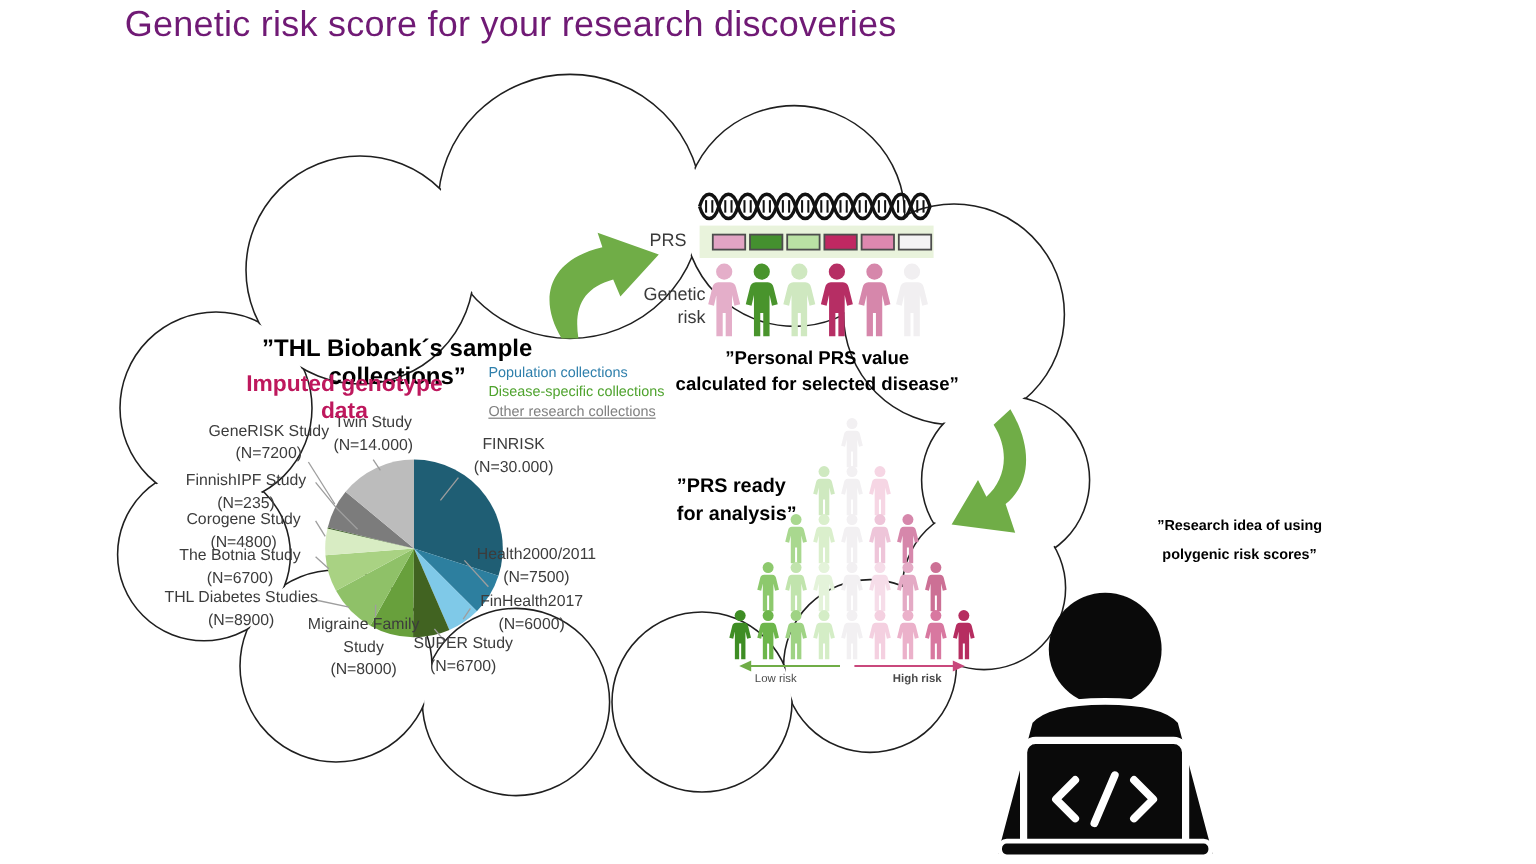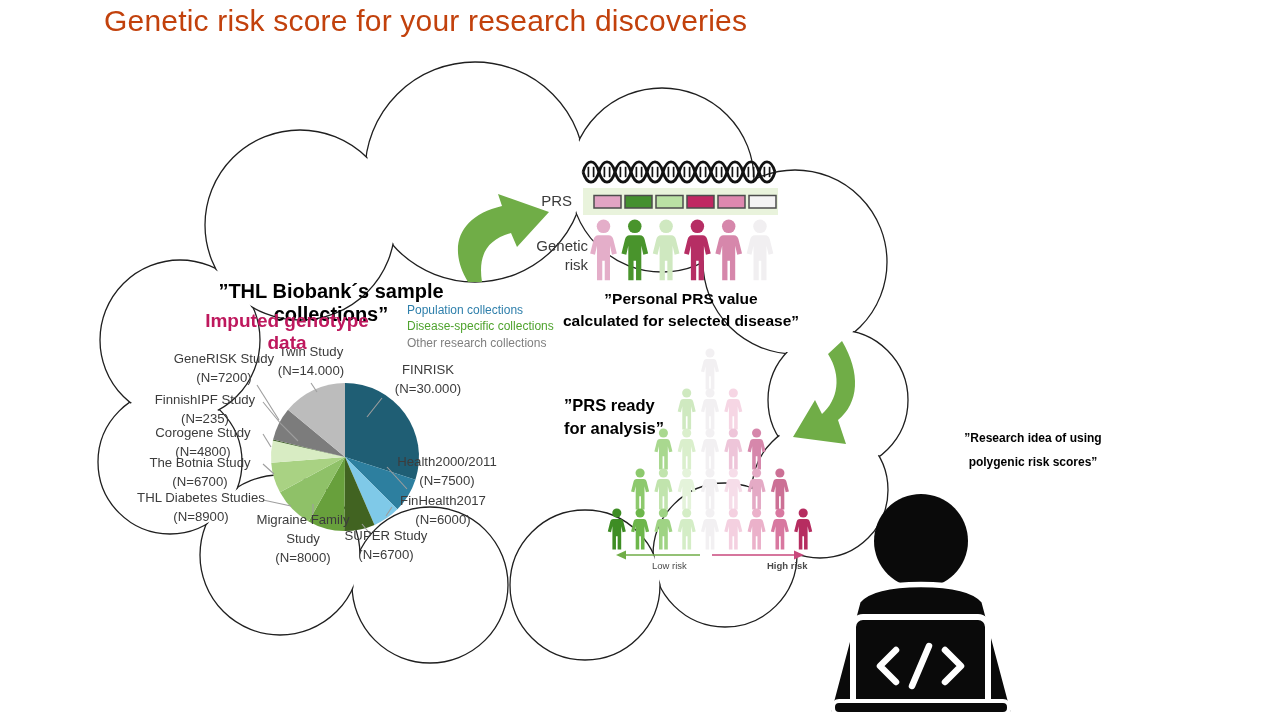--- a/index.html
+++ b/index.html
@@ -13,21 +13,21 @@
   .personal{left:520px;top:288px;width:322px;text-align:center;font-size:15.5px;line-height:21.5px;}
   .ready{left:564px;top:394px;width:130px;font-size:16.5px;line-height:23px;}
   .idea{left:905px;top:426px;width:256px;text-align:center;font-size:12px;line-height:24px;}
   .pie-title{position:absolute;left:186px;top:310px;width:202px;text-align:center;
              font-size:19px;font-weight:700;color:#be185d;}
   .legend{position:absolute;left:407px;top:302px;font-size:12px;line-height:16.3px;}
   .prs-lab{position:absolute;left:526px;top:192px;width:46px;text-align:right;
            font-size:15px;color:#3a3a3a;}
   .gr-lab{position:absolute;left:524px;top:236px;width:64px;text-align:right;
           font-size:15px;line-height:19px;color:#3a3a3a;}
-  .risk{position:absolute;font-size:9.5px;color:#4a4a4a;margin-left:23px;}
+  .risk{position:absolute;font-size:9.5px;color:#4a4a4a;}
   .low{left:629px;top:560px;}
   .high{left:744px;top:560px;font-weight:bold;}
   .pielbl{font-size:13.2px;fill:#3c3c3c;}
 </style>
 </head>
 <body>
 
 <div class="slide">
   <svg id="scene" width="1280" height="720" viewBox="0 0 1280 720">
       <defs>
@@ -179,30 +179,30 @@
         <rect x="853" y="617" width="135" height="99" rx="10" fill="#0a0a0a" stroke="#fff" stroke-width="6"></rect>
         <g stroke="#fff" stroke-width="6.5" fill="none" stroke-linecap="round" stroke-linejoin="round">
           <polyline points="896,650 880,666 896,682"></polyline>
           <polyline points="945,650 961,666 945,682"></polyline>
           <line x1="912" y1="686" x2="929" y2="646"></line>
         </g>
         <rect x="833" y="701" width="176" height="13" rx="6" fill="#0a0a0a" stroke="#fff" stroke-width="4"></rect>
       </g>
     </svg>
 
-  <h1 class="title" style="color: #c2410c;">Genetic risk score for your research discoveries</h1>
+  <h1 class="title" style="color: #701a75;">Genetic risk score for your research discoveries</h1>
 
   <div class="quote biobank">”THL Biobank´s sample collections”</div>
 
   <div class="pie-title">Imputed genotype data</div>
 
   <div class="legend">
     <div class="legend-item" style="color: rgb(46, 127, 171);">Population collections</div>
     <div class="legend-item" style="color: rgb(79, 163, 46);">Disease-specific collections</div>
-    <div class="legend-item" style="color: rgb(127, 127, 127);">Other research collections</div>
+    <div class="legend-item" style="color: rgb(127, 127, 127); text-decoration: underline;">Other research collections</div>
   </div>
 
   <div class="prs-lab">PRS</div>
   <div class="gr-lab">Genetic risk</div>
 
   <div class="quote personal">
     <div>”Personal PRS value</div>
     <div>calculated for selected disease”</div>
   </div>
 

